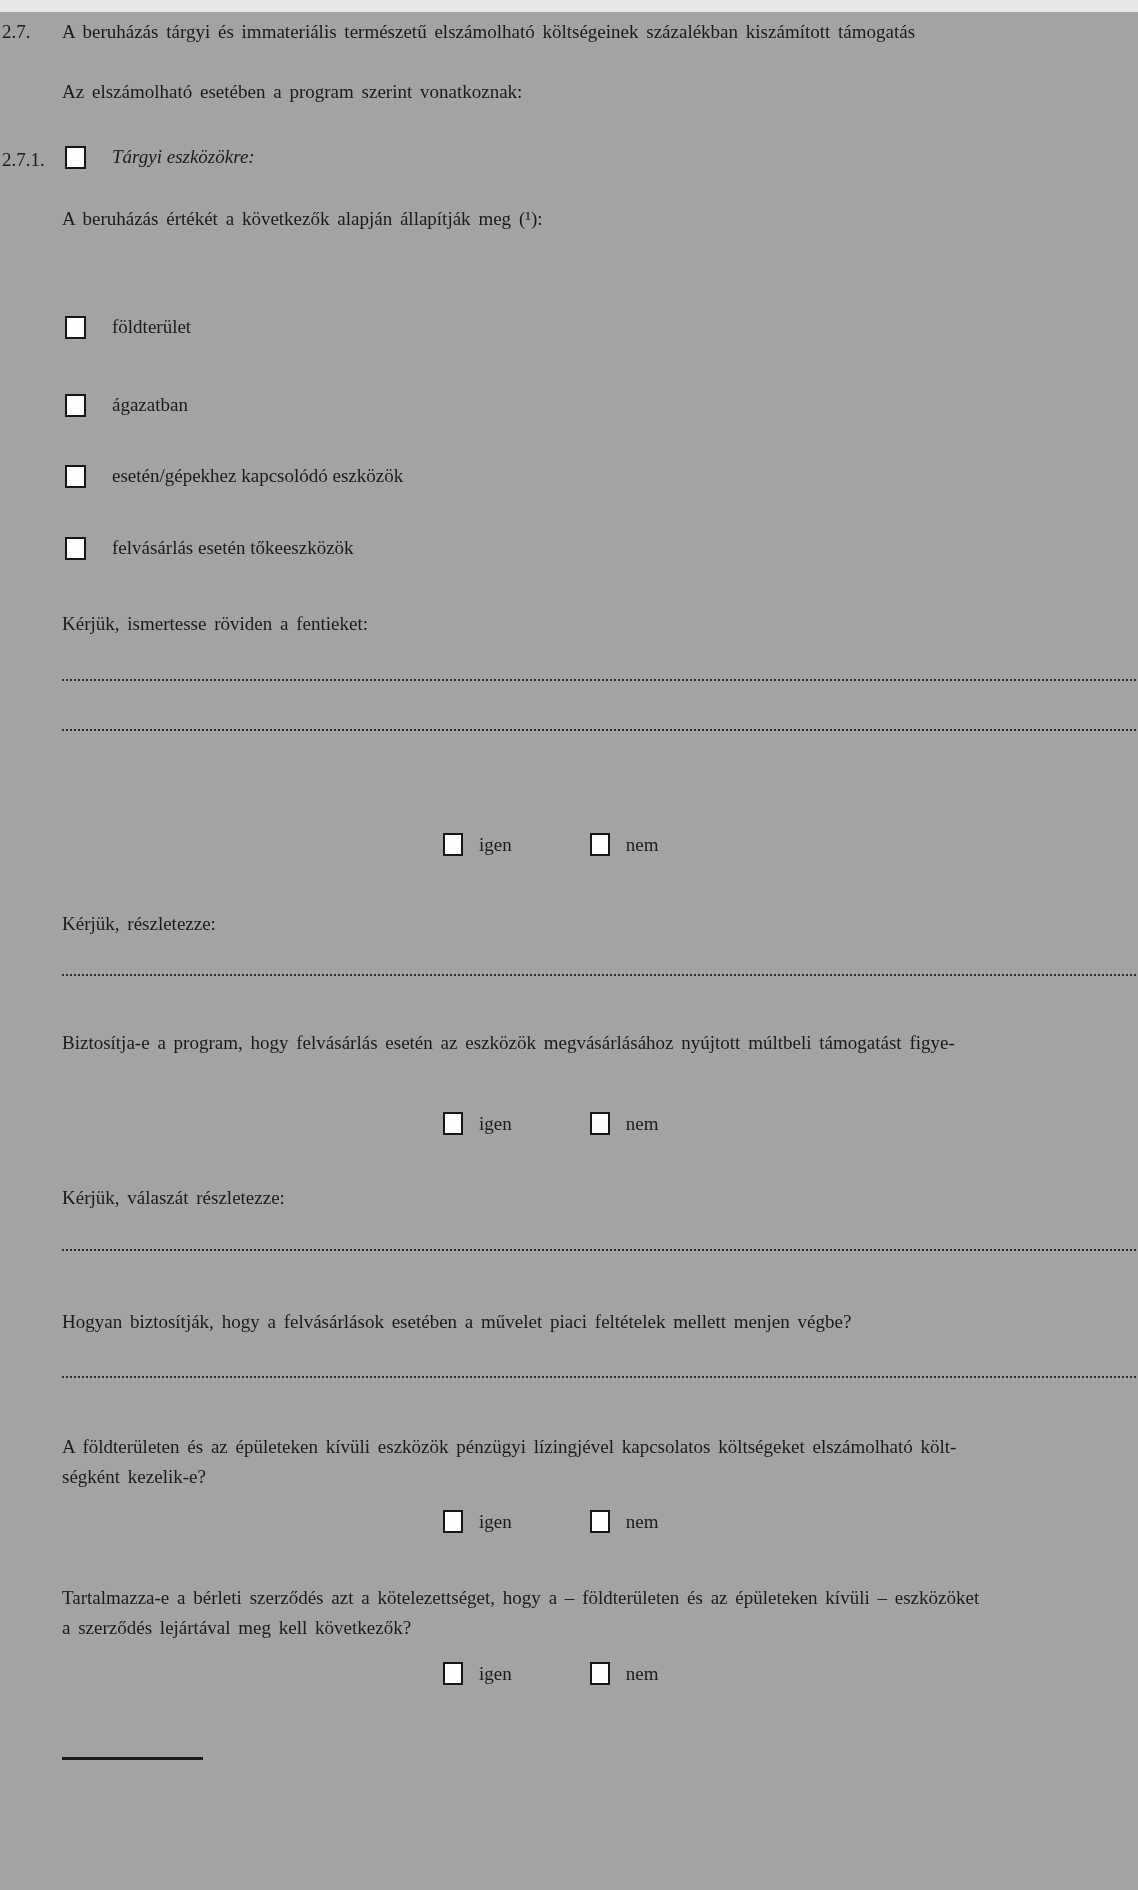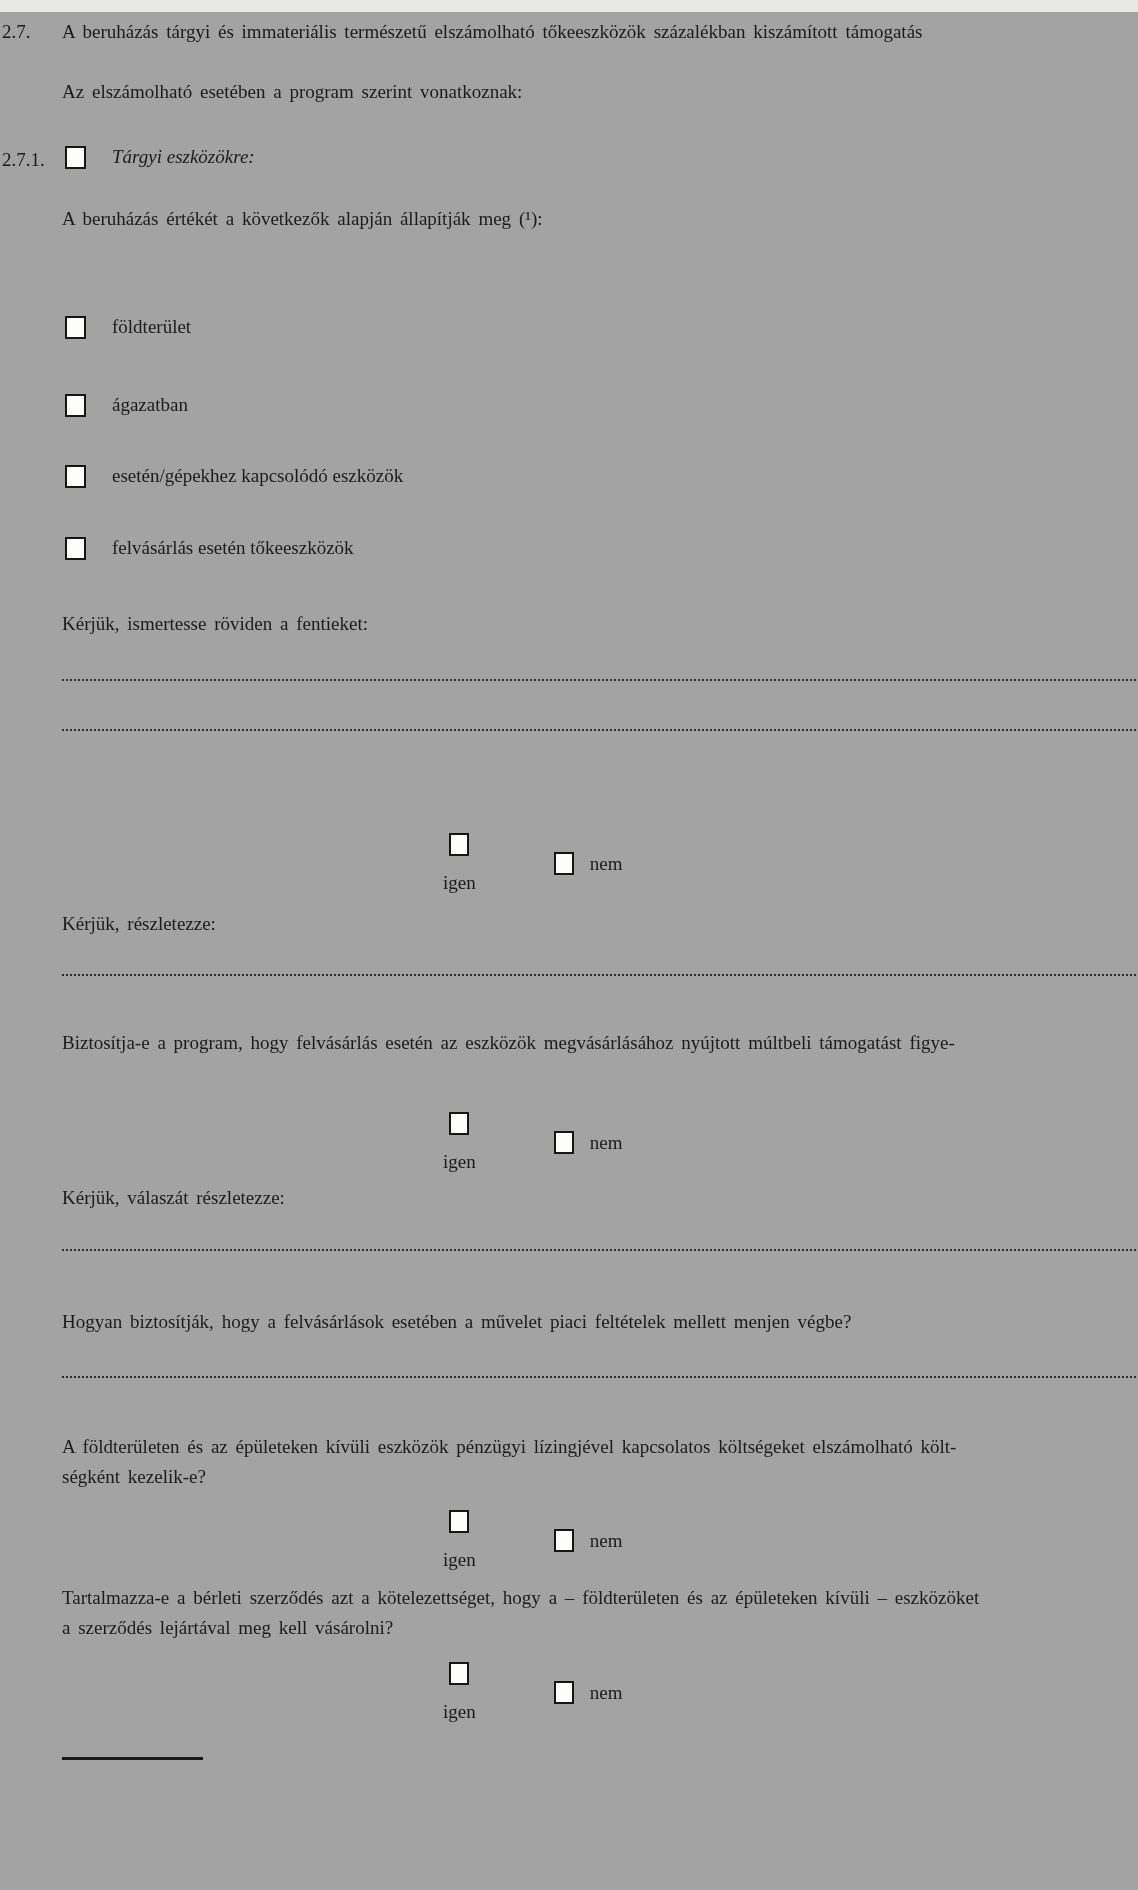--- a/index.html
+++ b/index.html
@@ -26,34 +26,34 @@
     flex:0 0 auto;
   }
   .checkrow{position:absolute;left:65px;display:flex;align-items:center;gap:26px;}
   .checkrow .lbl{line-height:24px;}
   .fill{
     position:absolute;left:62px;width:1074px;height:6px;
     border-bottom:2px dotted #2e2e2c;
   }
   .yesno{position:absolute;left:0;width:1138px;display:flex;align-items:center;}
   .yesno .opt{display:flex;align-items:center;gap:16px;}
-  .yesno .opt1{margin-left:443px;flex-direction:column;}
+  .yesno .opt1{margin-left:443px;}
   .yesno .opt2{margin-left:78px;}
   .yesno .cbx{width:20px;height:23px;}
   .twoline div{line-height:30px;}
   .fnrule{position:absolute;left:62px;width:141px;height:0;border-top:3px solid #191919;}
   .footnote{font-size:17px;line-height:24px;word-spacing:0.12em;}
 </style>
 </head>
 <body>
 
 <div class="page">
 
   <div class="num" style="top:6px">2.7.</div>
-  <div class="abs just" style="top:6px">A beruházás tárgyi és immateriális természetű elszámolható tőkeeszközök százalékban kiszámított támogatás</div>
+  <div class="abs just" style="top:6px">A beruházás tárgyi és immateriális természetű elszámolható költségeinek százalékban kiszámított támogatás</div>
 
   <div class="abs just" style="top:66px">Az elszámolható esetében a program szerint vonatkoznak:</div>
 
   <div class="num" style="top:134px">2.7.1.</div>
   <div class="checkrow" style="top:133px">
     <span class="cbx"></span>
     <span class="lbl ital">Tárgyi eszközökre:</span>
   </div>
 
   <div class="abs just" style="top:193px">A beruházás értékét a következők alapján állapítják meg (¹):</div>
@@ -123,21 +123,21 @@
       <span>igen</span>
     </span>
     <span class="opt opt2">
       <span class="cbx"></span>
       <span>nem</span>
     </span>
   </div>
 
   <div class="abs just twoline" style="top:1571px">
     <div>Tartalmazza-e a bérleti szerződés azt a kötelezettséget, hogy a – földterületen és az épületeken kívüli –  eszközöket</div>
-    <div>a szerződés lejártával meg kell vásárolni?</div>
+    <div>a szerződés lejártával meg kell következők?</div>
   </div>
   <div class="yesno" style="top:1650px">
     <span class="opt opt1">
       <span class="cbx"></span>
       <span>igen</span>
     </span>
     <span class="opt opt2">
       <span class="cbx"></span>
       <span>nem</span>
     </span>

